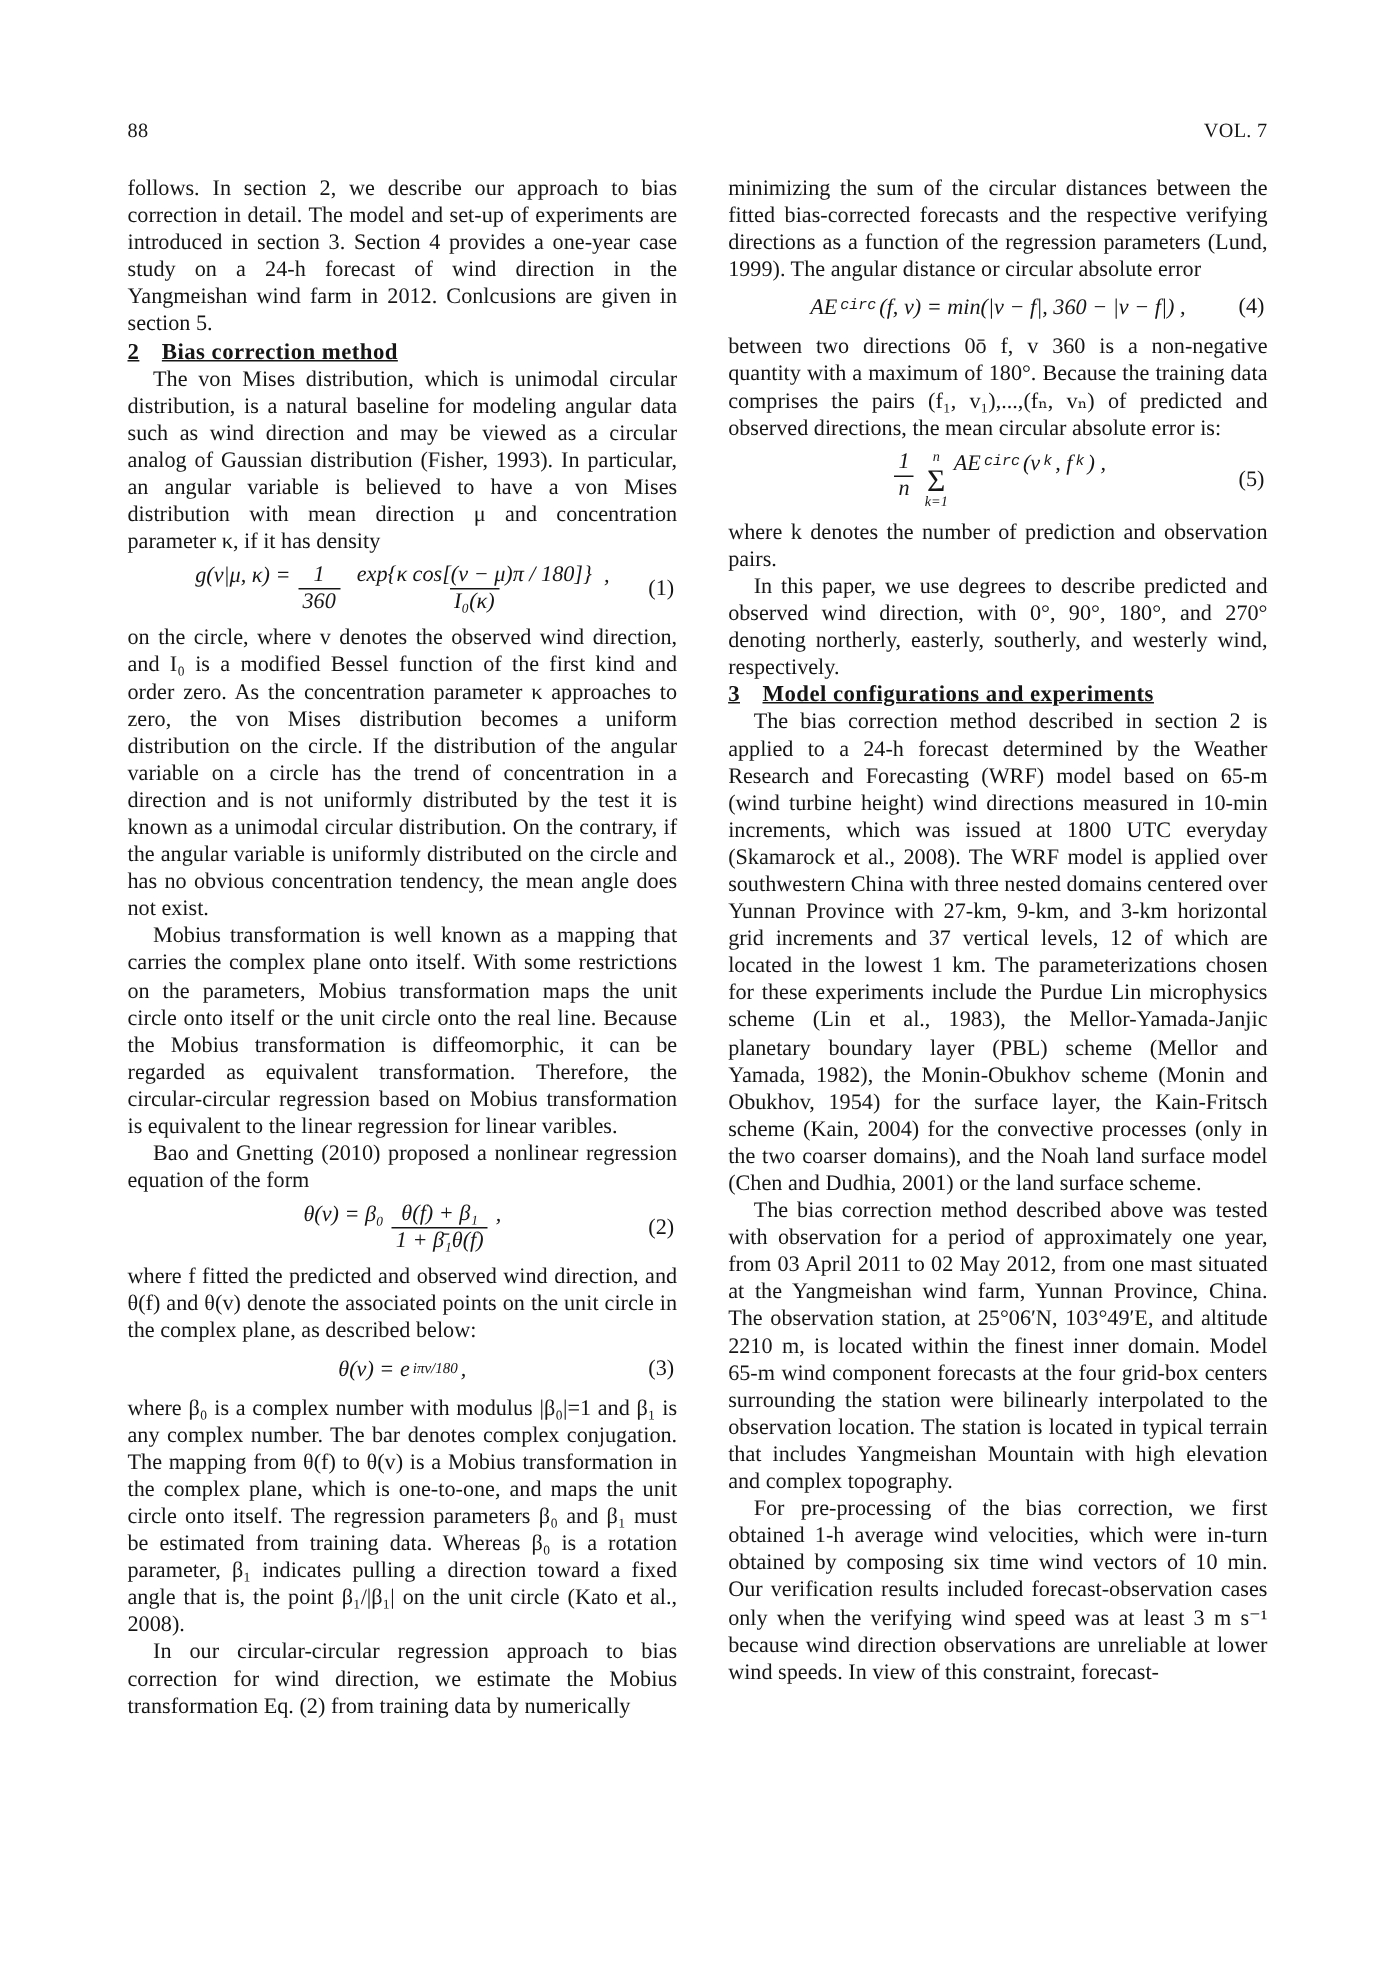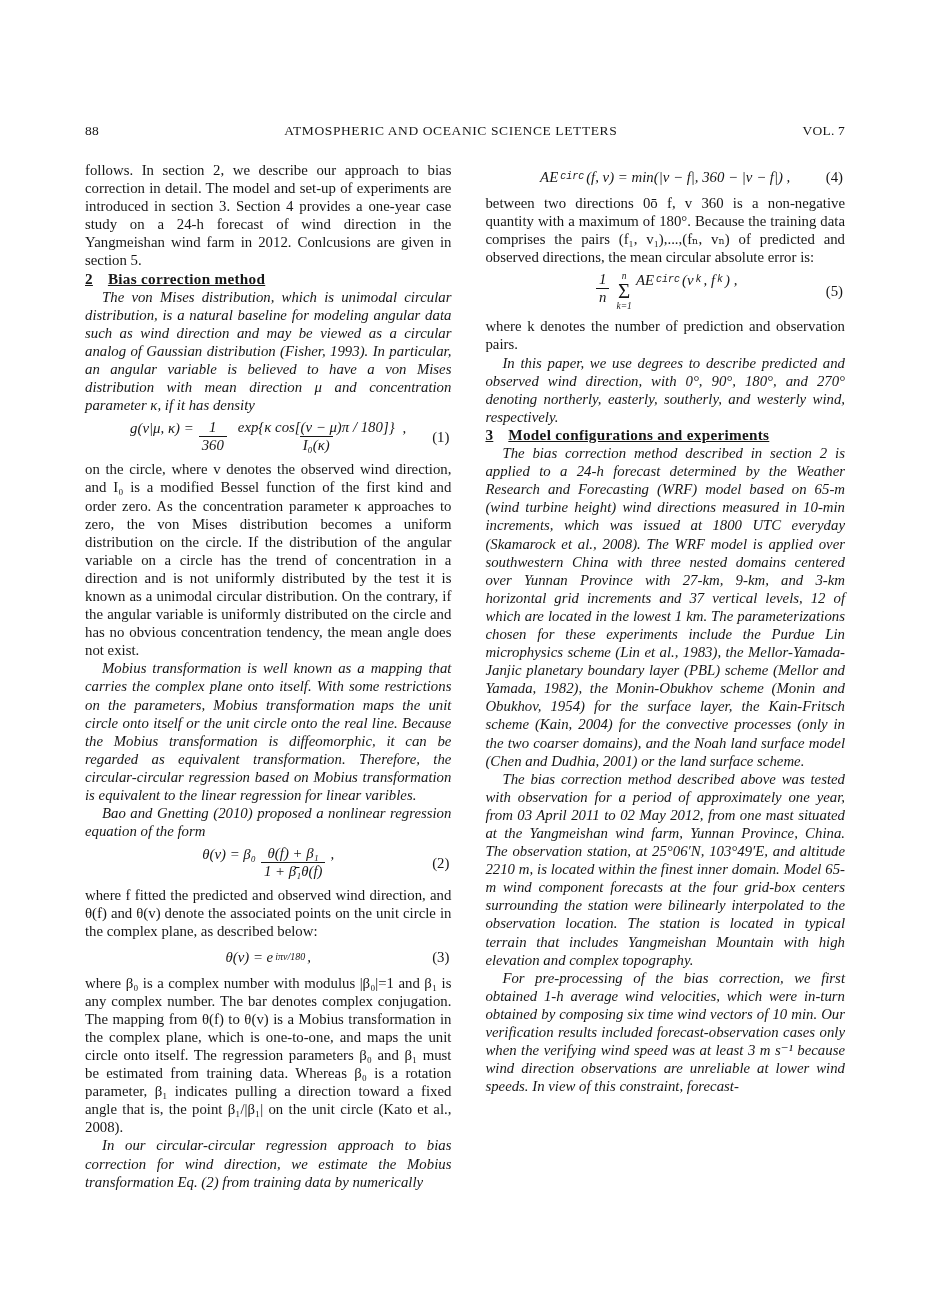--- a/index.html
+++ b/index.html
@@ -1,36 +1,35 @@
 <!DOCTYPE html>
 <html><head>
 <meta charset="utf-8">
 <style>
   html,body{margin:0;padding:0;background:#ffffff;}
   .page{
     position:relative;width:925px;height:1190px;background:#ffffff;
     font-family:"Liberation Serif","DejaVu Serif",serif;color:#161616;
     overflow:hidden;
-    margin-top:44px;
   }
   .running-head{
     position:absolute;top:79px;left:85px;width:760px;
     display:flex;justify-content:space-between;align-items:baseline;
     font-size:13.5px;letter-spacing:0.2px;
   }
   .running-head .journal{letter-spacing:0.6px;}
   .columns{
     position:absolute;top:117px;left:85px;width:760px;
     display:flex;gap:34px;
   }
   .col{font-size:14.8px;line-height:18.1px;text-align:justify;}
   .col-left{width:375px;}
   .col-right{width:368px;}
   p.para{margin:0;padding:0;}
-  p.indent{text-indent:17px;font-style:italic;}
+  p.indent{text-indent:17px;}
   .section-heading{
     font-weight:bold;font-size:15.2px;letter-spacing:0.3px;
     margin:14px 0 9px 0;text-align:left;text-indent:0;text-decoration:underline;
   }
   .section-heading .sec-num{margin-right:15px;}
   .eq-row{
     position:relative;text-align:center;margin:5px 0 6px 0;
     display:flex;align-items:center;justify-content:center;min-height:22px;
   }
   .eq{font-style:italic;display:inline-flex;align-items:flex-start;gap:2px;}
@@ -58,21 +57,20 @@
     color:#a6a6a6;font-size:15.5px;
   }
 </style>
 </head>
 <body>
 
 <div class="page">
 
   <div class="running-head">
     <span class="pagenum">88</span>
-    <span class="journal">ATMOSPHERIC AND OCEANIC SCIENCE LETTERS</span>
     <span class="vol">VOL. 7</span>
   </div>
 
   <div class="columns">
 
     <div class="col col-left">
       <p class="para">follows. In section 2, we describe our approach to bias correction in detail. The model and set-up of experiments are introduced in section 3. Section 4 provides a one-year case study on a 24-h forecast of wind direction in the Yangmeishan wind farm in 2012. Conlcusions are given in section 5.</p>
 
       <p class="para section-heading">
         <span class="sec-num">2</span><span>Bias correction method</span>
@@ -124,20 +122,21 @@
         </span>
         <span class="eq-no">(3)</span>
       </div>
 
       <p class="para">where β₀ is a complex number with modulus |β₀|=1 and β₁ is any complex number. The bar denotes complex conjugation. The mapping from θ(f) to θ(v) is a Mobius transformation in the complex plane, which is one-to-one, and maps the unit circle onto itself. The regression parameters β₀ and β₁ must be estimated from training data. Whereas β₀ is a rotation parameter, β₁ indicates pulling a direction toward a fixed angle that is, the point β₁/|β₁| on the unit circle (Kato et al., 2008).</p>
 
       <p class="para indent">In our circular-circular regression approach to bias correction for wind direction, we estimate the Mobius transformation Eq. (2) from training data by numerically</p>
     </div>
 
     <div class="col col-right">
+      <p class="para">minimizing the sum of the circular distances between the fitted bias-corrected forecasts and the respective verifying directions as a function of the regression parameters (Lund, 1999). The angular distance or circular absolute error</p>
 
       <div class="eq-row">
         <span class="eq">
           <span>AE</span>
             <sub>circ</sub>
             <span>(f, v) = min(|v − f|, 360 − |v − f|) ,</span>
         </span>
         <span class="eq-no">(4)</span>
       </div>
 

